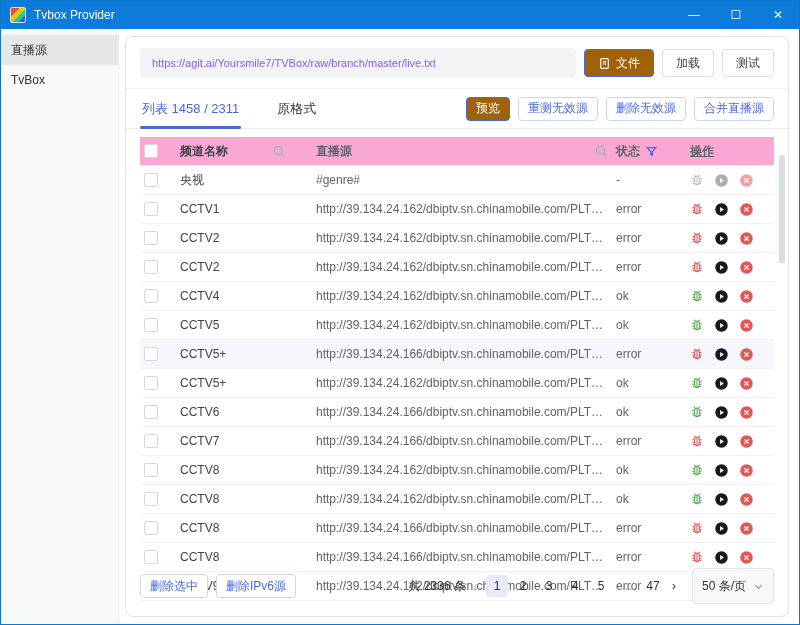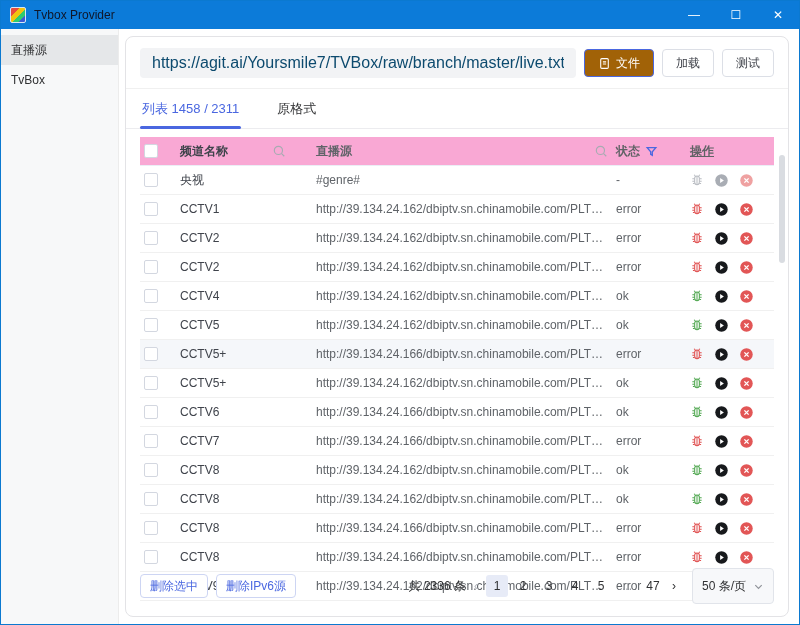--- a/index.html
+++ b/index.html
@@ -5,36 +5,36 @@
   * { box-sizing: border-box; margin: 0; padding: 0; }
   html,body { width:800px; height:625px; font-family:"Liberation Sans", sans-serif; }
   body { background:#fff; }
   .window { width:800px; height:625px; border:1px solid #0b79d0; display:flex; flex-direction:column; background:#fff; }
 
   
   .titlebar { height:28px; background:#0c7bd9; display:flex; align-items:center; flex:0 0 28px; }
   .app-icon { width:16px; height:16px; margin:0 8px 0 9px; border-radius:2px;
     background:linear-gradient(135deg,#e74c3c 0 30%,#f1c40f 30% 55%,#2ecc71 55% 75%,#3b5bd6 75% 100%);
     border:1px solid #d8e6f5; }
-  .title-text { color:#0f172a; font-size:12px; }
+  .title-text { color:#ffffff; font-size:12px; }
   .win-controls { margin-left:auto; display:flex; height:100%; }
   .win-btn { width:42px; height:100%; color:#fff; font-size:12px; display:flex; align-items:center; justify-content:center; }
 
   
   .app-body { flex:1; display:flex; min-height:0; }
   .sidebar { width:118px; background:#f7f8f9; border-right:1px solid #ececec; padding-top:6px; flex:0 0 118px; }
   .side-item { height:30px; line-height:30px; padding-left:10px; font-size:12px; color:#303133; cursor:pointer; }
   .side-item.active { background:#e5e7e9; }
 
   .main { flex:1; padding:7px 10px 7px 6px; min-width:0; }
   .card { height:100%; border:1px solid #e3e3e6; border-radius:8px; display:flex; flex-direction:column; overflow:hidden; background:#fff; position:relative; }
 
   
   .url-row { display:flex; align-items:center; gap:8px; padding:11px 14px 10px 14px; border-bottom:1px solid #f0f0f0; }
-  .url-input { flex:1; height:30px; background:#f2f3f5; border:none; border-radius:4px; padding:0 12px; font-size:16px; color:#0c4a6e; outline:none; min-width:0; }
+  .url-input { flex:1; height:30px; background:#f2f3f5; border:none; border-radius:4px; padding:0 12px; font-size:11px; color:#8b5cf6; outline:none; min-width:0; }
   .btn { height:28px; padding:0 13px; border-radius:4px; font-size:12px; display:inline-flex; align-items:center; gap:5px; cursor:pointer; white-space:nowrap; background:#fff; border:1px solid #dcdfe6; color:#3a3d45; }
   .btn.primary { background:#a16207; border-color:#4a67e0; color:#fff; }
   .btn.ghost-blue { color:#4a67e0; border-color:#cdd5f3; }
   .btn.small { height:24px; padding:0 9px; font-size:12px; }
 
   
   .tab-row { display:flex; align-items:center; padding:0 14px; border-bottom:1px solid #ececef; height:40px; flex:0 0 40px; }
   .tab { font-size:13px; color:#303133; padding:0 2px; margin-right:34px; height:100%; display:flex; align-items:center; position:relative; cursor:pointer; }
   .tab.active { color:#4a67e0; }
   .tab.active::after { content:""; position:absolute; left:0; right:0; bottom:-1px; height:3px; background:#4a67e0; border-radius:2px; }
@@ -114,20 +114,26 @@
             </span>
             <span>文件</span>
           </button>
           <button class="btn">加载</button>
           <button class="btn">测试</button>
         </div>
 
         <div class="tab-row">
           <div class="tab active">列表 1458 / 2311</div>
           <div class="tab">原格式</div>
+          <div class="tab-actions">
+            <button class="btn primary small">预览</button>
+            <button class="btn ghost-blue small">重测无效源</button>
+            <button class="btn ghost-blue small">删除无效源</button>
+            <button class="btn ghost-blue small">合并直播源</button>
+          </div>
         </div>
 
         <div class="table-wrap">
           <div class="tr head">
             <div class="td c-check">
                 <span class="checkbox"></span>
               </div>
             <div class="td c-channel">频道名称</div>
             <div class="td c-search">
               <span class="icon op-icon">

